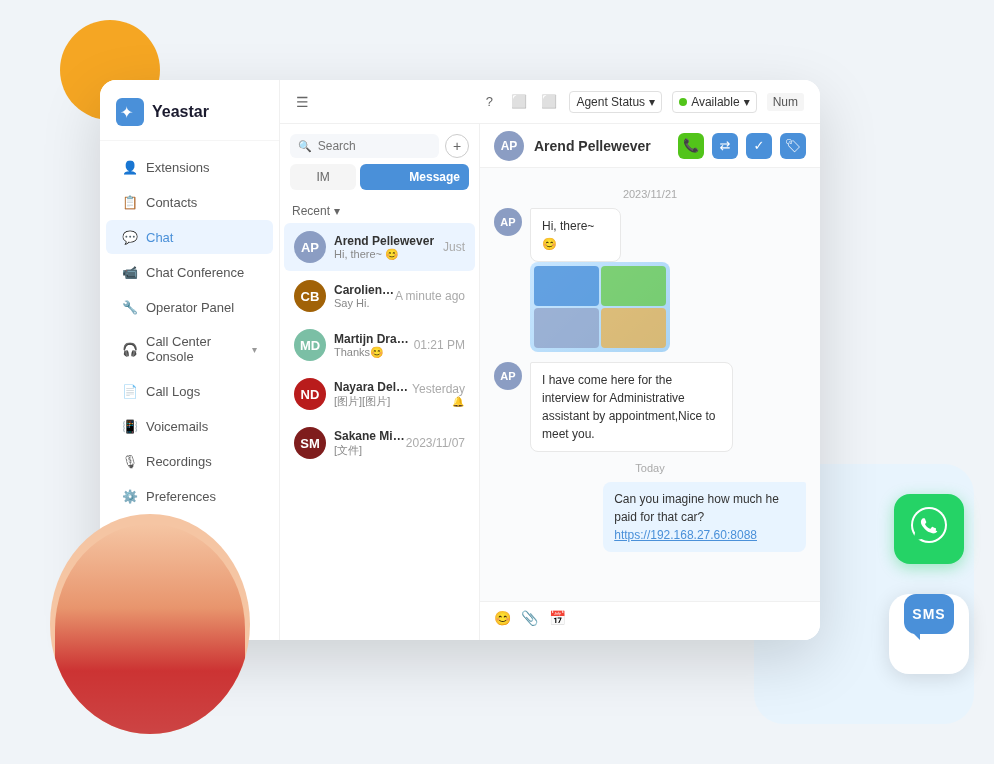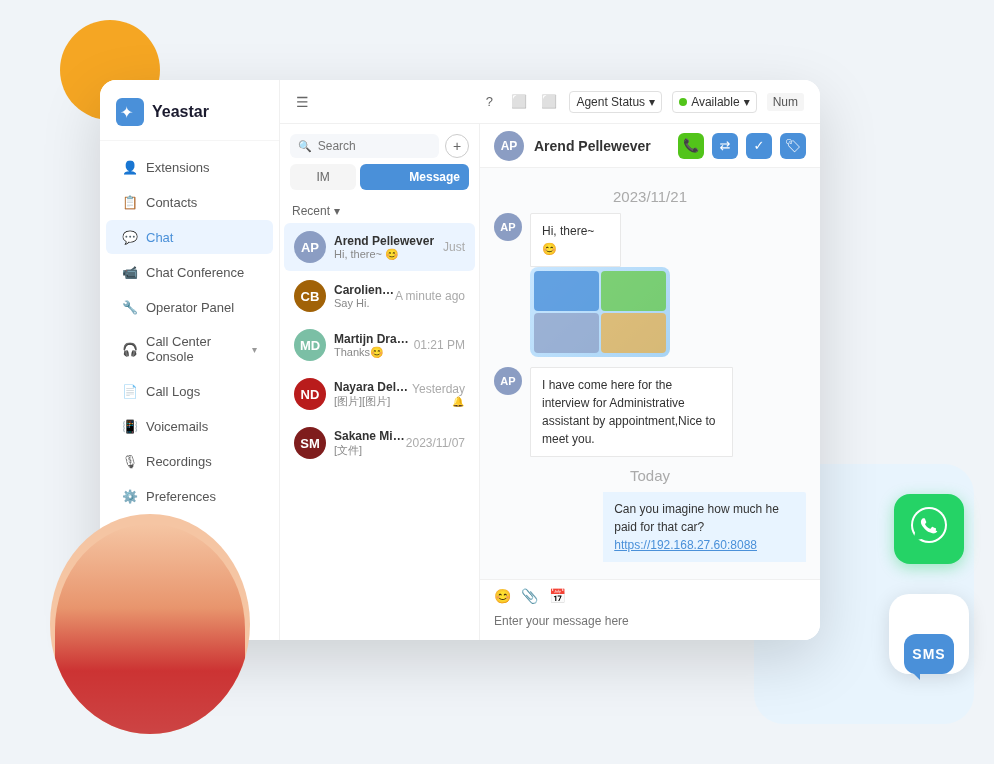--- a/index.html
+++ b/index.html
@@ -335,21 +335,21 @@
     .chat-action-btn.tag { background: #4A90D9; color: #fff; }
 
     .chat-messages {
       flex: 1;
       overflow-y: auto;
       padding: 12px 14px;
       background: #fafbfc;
     }
     .date-divider {
       text-align: center;
-      font-size: 15px;
+      font-size: 11px;
       color: #aaa;
       margin: 8px 0;
     }
     .msg-row {
       display: flex;
       margin-bottom: 10px;
       align-items: flex-start;
       gap: 8px;
     }
     .msg-row.outgoing {
@@ -358,21 +358,21 @@
     .msg-avatar {
       width: 28px; height: 28px;
       border-radius: 50%;
       flex-shrink: 0;
       display: flex; align-items: center; justify-content: center;
       font-size: 11px; font-weight: 600; color: #fff;
     }
     .msg-bubble {
       max-width: 65%;
       padding: 8px 11px;
-      border-radius: 0;
+      border-radius: 8px;
       font-size: 12px;
       line-height: 1.5;
     }
     .msg-bubble.incoming {
       background: #fff;
       border: 1px solid #e8e8e8;
       color: #333;
       border-top-left-radius: 2px;
     }
     .msg-bubble.outgoing {
@@ -485,21 +485,21 @@
       position: absolute;
       bottom: 90px;
       right: 25px;
       width: 80px;
       height: 80px;
       background: #fff;
       border-radius: 20px;
       display: flex;
       flex-direction: column;
       align-items: center;
-      justify-content: flex-end;
+      justify-content: flex-start;
       z-index: 4;
       box-shadow: 0 4px 20px rgba(0,0,0,0.12);
     }
     .sms-bubble-icon {
       width: 50px;
       height: 40px;
       background: #4A90D9;
       border-radius: 12px;
       display: flex;
       align-items: center;
@@ -725,21 +725,20 @@
             </div>
           </div>
         </div>
 
         <div class="chat-footer">
           <div class="footer-toolbar">
             <span class="footer-icon">😊</span>
             <span class="footer-icon">📎</span>
             <span class="footer-icon">📅</span>
           </div>
-          <input class="message-input" type="text" placeholder="Enter your message here" style="">
         </div>
       </div>
 
     </div>
   </div>
 </div>
 
 <div class="person-circle">
   <div class="person-silhouette"></div>
 </div>

